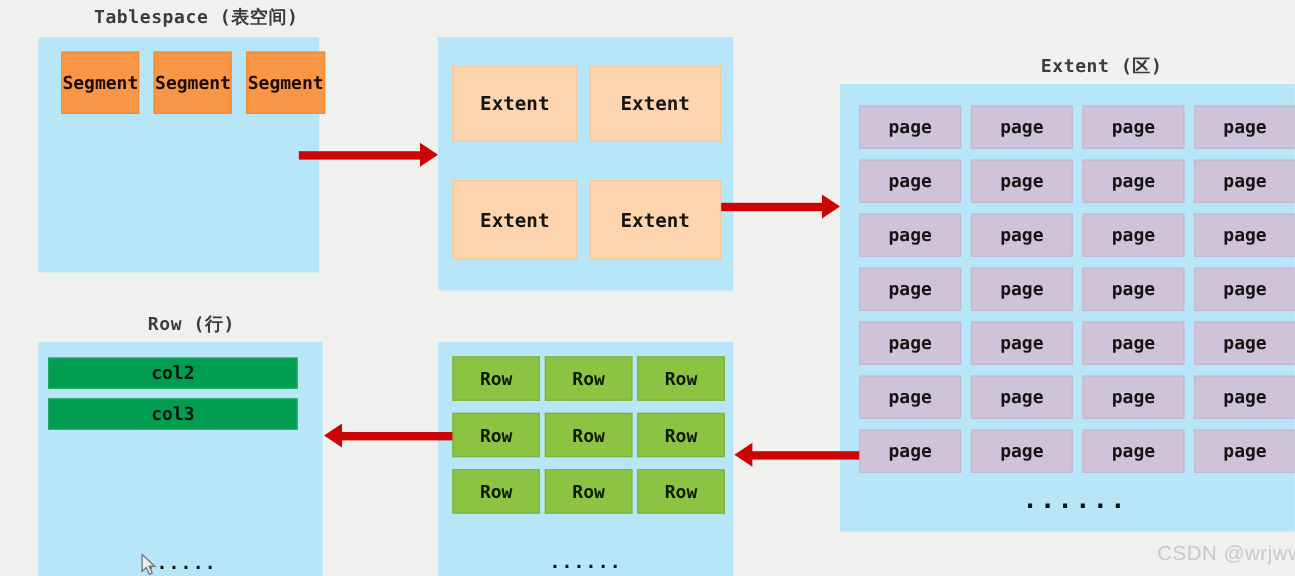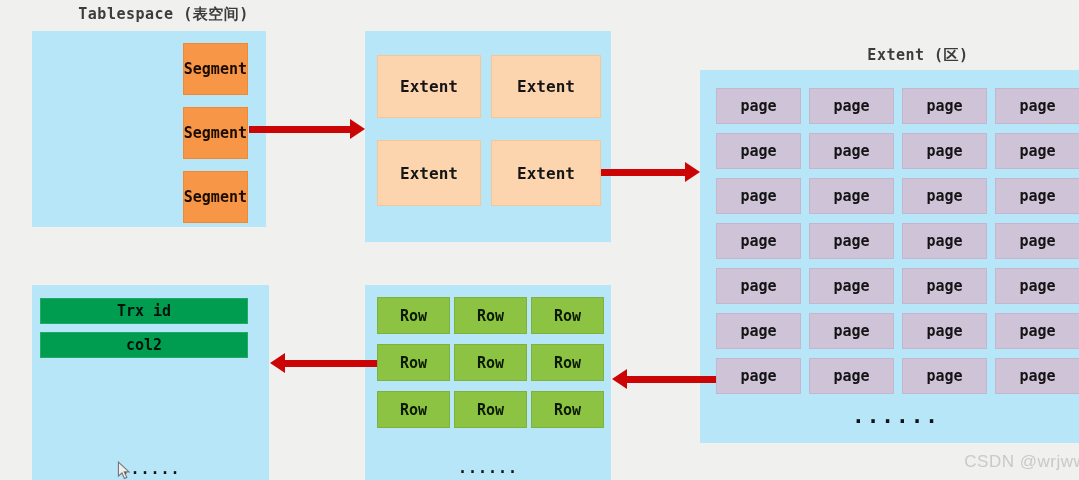--- a/index.html
+++ b/index.html
@@ -16,24 +16,24 @@
   }
   #tablespace-title { left:8px;   top:5px;   width:235px; transform:translateX(14px); }
   #segment-title    { left:341px; top:9px;   width:246px; transform:translateX(24px); }
   #extent-title     { left:676px; top:46px;  width:392px; transform:translateX(22px); }
   #page-title       { left:341px; top:261px; width:246px; transform:translateX(22px); }
   #row-title        { left:8px;   top:261px; width:237px; transform:translateX(9px);  }
 
   
   .panel { position:absolute; background:#b6e6f8; box-sizing:border-box; }
   #tablespace-panel { left:8px; top:31px; width:234px; height:196px;
-    display:flex; flex-direction:column; gap:12px; padding:12px 18px 0 19px;align-items:flex-end; }
+    display:flex; gap:12px; padding:12px 18px 0 19px; }
   #segment-panel { left:341px; top:31px; width:246px; height:211px;
     display:grid; grid-template-columns:104px 110px; grid-template-rows:63px 66px;
-    gap:22px 10px; padding:24px 0 0 12px; }
+    gap:32px 10px; padding:24px 0 0 12px; }
   #extent-panel { left:676px; top:70px; width:392px; height:373px; }
   #page-panel   { left:341px; top:285px; width:246px; height:200px; }
   #row-panel    { left:8px; top:285px; width:237px; height:200px;
     display:flex; flex-direction:column; gap:8px; padding:13px 21px 0 8px; }
 
   .pages-grid { display:grid; grid-template-columns:repeat(4,85px);
     grid-auto-rows:36px; gap:9px 8px; padding:18px 0 0 16px; }
   .rows-grid  { display:grid; grid-template-columns:repeat(3,73px);
     grid-auto-rows:37px; gap:10px 4px; padding:12px 0 14px 12px; }
 
@@ -145,23 +145,24 @@
         <div class="rowcell-box">Row</div>
         <div class="rowcell-box">Row</div>
         <div class="rowcell-box">Row</div>
         <div class="rowcell-box">Row</div>
         <div class="rowcell-box">Row</div>
         <div class="rowcell-box">Row</div>
     </div>
     <div class="dots dots-sm" id="page-dots">......</div>
   </div>
 
+  <div class="sec-title" id="row-title">Row (行)</div>
   <div class="panel" id="row-panel">
-    <div class="field-bar">Trx id</div>
       <div class="field-bar">col2</div>
+      <div class="field-bar">col3</div>
     <div class="dots dots-sm" id="row-dots">......</div>
   </div>
 
   <div class="arr right" id="arrow-ts-seg">
     <div class="shaft"></div>
     <div class="head"></div>
   </div>
   <div class="arr right" id="arrow-seg-ext">
     <div class="shaft"></div>
     <div class="head"></div>

